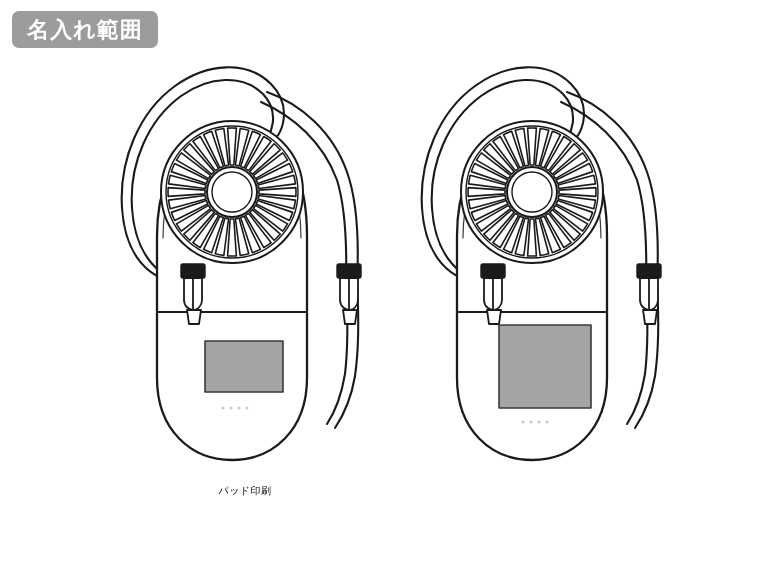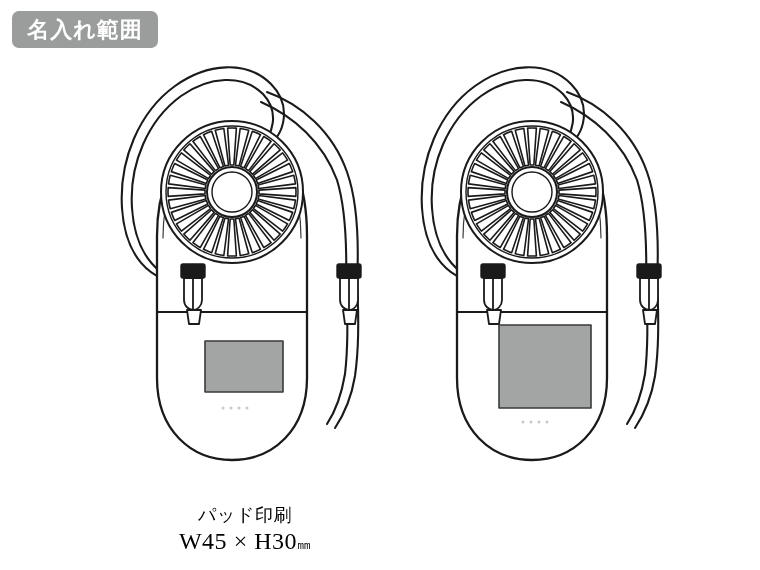--- a/index.html
+++ b/index.html
@@ -68,25 +68,24 @@
     position: absolute;
     width: 320px;
     text-align: center;
     font-family: "Liberation Serif", serif;
     color: #000000;
   }
   .caption-left  { left: 85px;  top: 480px; }
   .caption-right { left: 385px; top: 480px; }
 
   .caption-method {
-    font-family: Liberation Mono, monospace;
-    font-size: 18px;
+    font-family: Liberation Serif, serif;
+    font-size: 10px;
     line-height: 21px;
     letter-spacing: 0.5px;
-    margin-top: 26px;
   }
   .caption-size {
     font-family: "Liberation Serif", serif;
     font-size: 24px;
     line-height: 29px;
     letter-spacing: 0.5px;
     white-space: nowrap;
   }
   .caption-size .unit {
     font-family: "DejaVu Sans", sans-serif;
@@ -306,21 +305,16 @@
           <circle cx="136" cy="374" r="1.5"></circle>
           <circle cx="144" cy="374" r="1.5"></circle>
           <circle cx="152" cy="374" r="1.5"></circle>
         </g>
       </g>
     </svg>
   </div>
 
   <div class="caption caption-left">
     <div class="caption-method">パッド印刷</div>
-    <div class="caption-size">
-      <span>W45</span>
-      <span>×</span>
-      <span>H30</span><span class="unit">㎜</span>
-    </div>
   </div>
 
 
 </div>
 
 </body></html>

